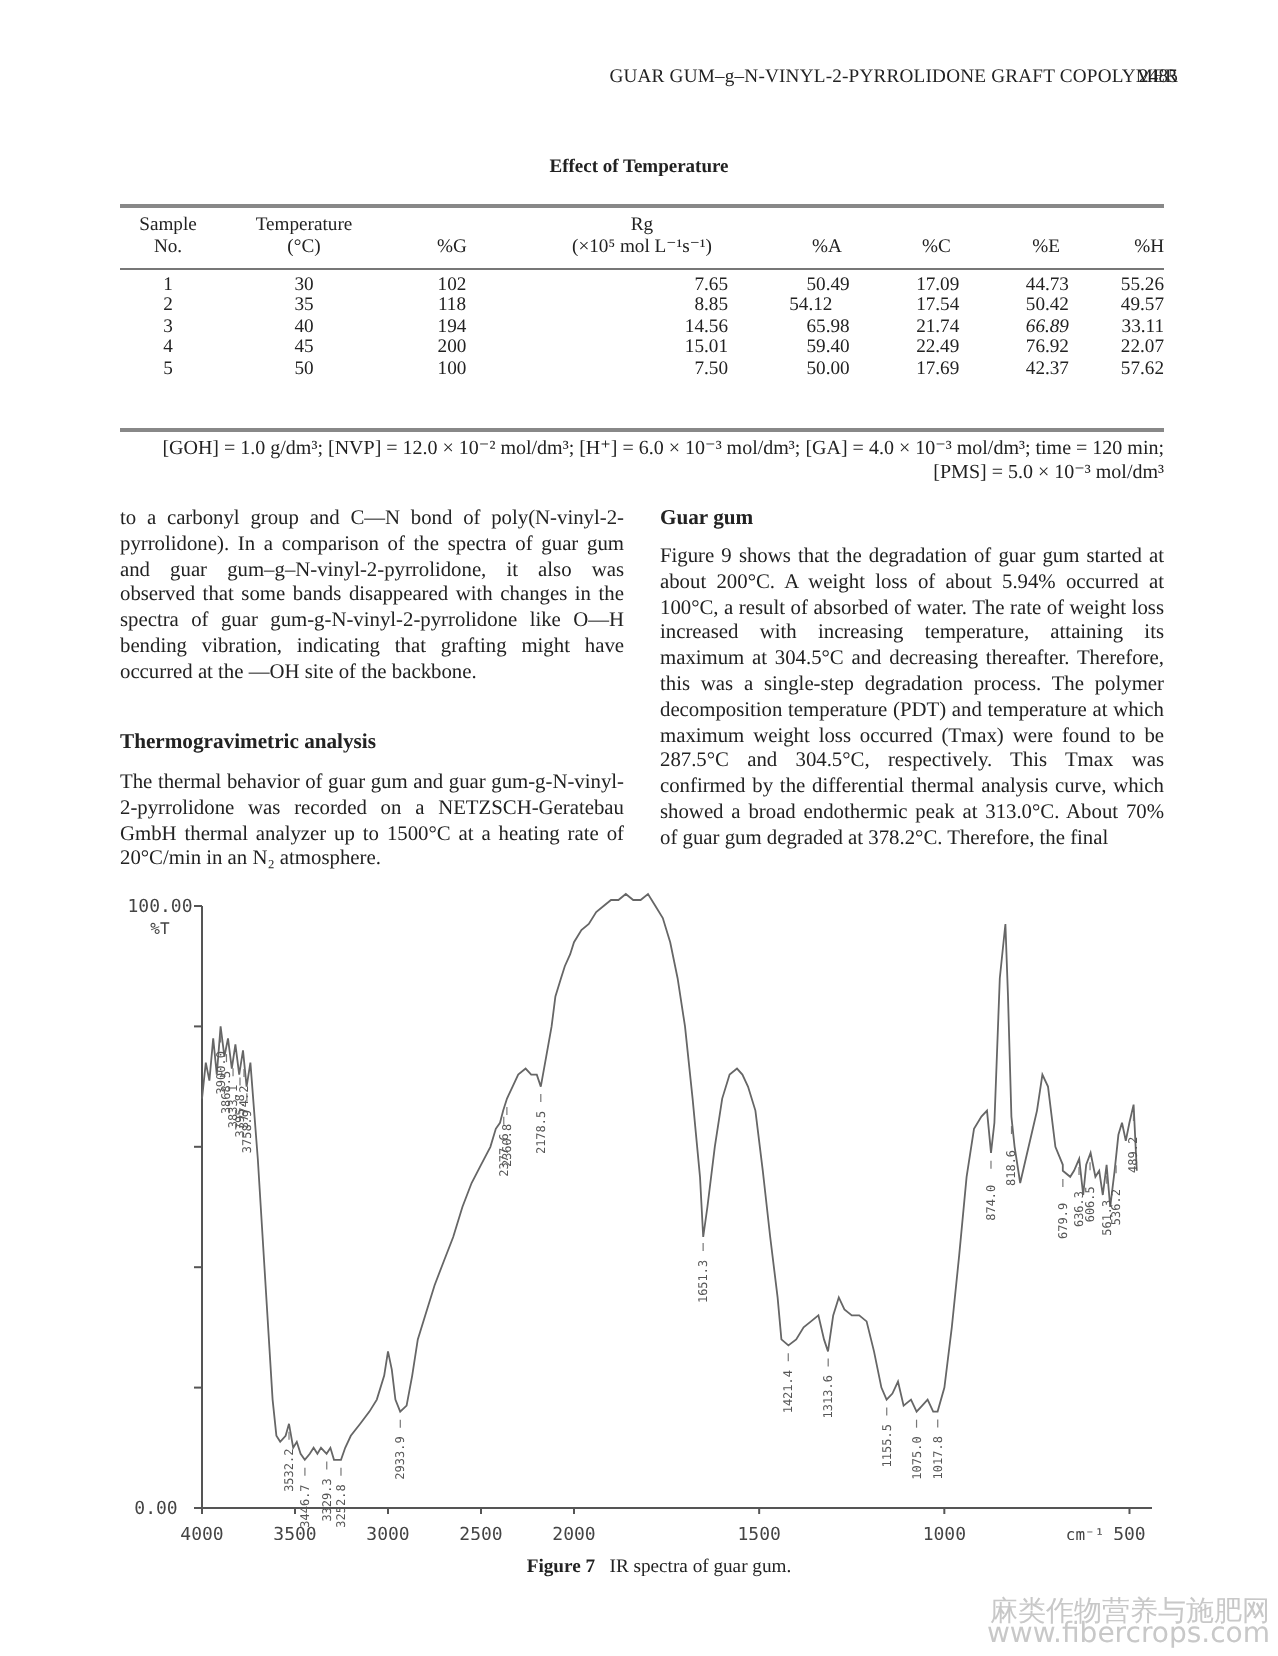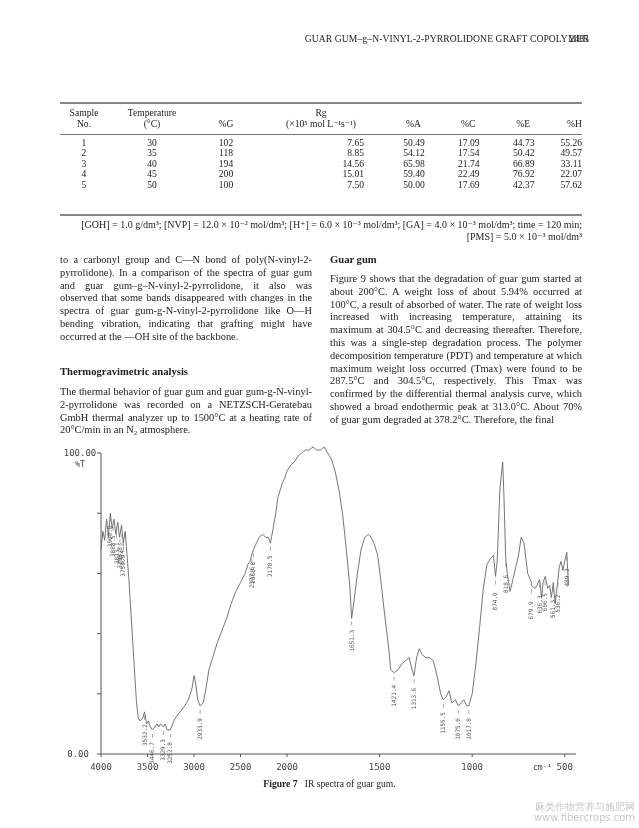--- a/index.html
+++ b/index.html
@@ -21,31 +21,32 @@
   .num { text-align:right; }
   .footnote { top:219px; left:60px; width:522px; font-size:10px; line-height:11.5px; text-indent:10px; }
   .col { font-size:10.4px; line-height:12.8px; text-align:justify;margin-top:16px; }
   .colL { left:60px; width:252px; }
   .colR { left:330px; width:252px; }
   .h2 { font-weight:bold; font-size:10.6px; }
   .chart { left:0; top:440px; width:639px; height:330px; }
   .chart svg { position:absolute; left:0; top:0; }
   .fig { top:778px; left:0; width:639px; text-align:center; font-size:9.6px; }
   .fig b { font-weight:bold;margin-left:20px; }
-  .wm { right:4px; top:801px; color:#c8c8c8; font-family:"DejaVu Sans", sans-serif; font-size:10px; line-height:11px; text-align:right; }
+  .wm { right:4px; top:801px; color:#c8c8c8; font-family:"DejaVu Sans", sans-serif; font-size:14px; line-height:11px; text-align:right; }
 </style>
 </head>
 <body>
 
 <div class="abs header">
   <span>GUAR GUM–g–N-VINYL-2-PYRROLIDONE GRAFT COPOLYMER</span>
   <span class="page">2485</span>
 </div>
 
 <div class="abs tcap">
+  <div class="t2">Effect of Temperature</div>
 </div>
 
 <div class="rule" style="top:102px;border-top:2px solid #888;"></div>
 <table class="tb">
   <thead>
     <tr>
       <th class="c0">
           <div>Sample</div>
           <div>No.</div>
         </th>
@@ -86,33 +87,33 @@
         <td class="num" style="padding-right: 16px;">50.49</td>
         <td class="num" style="padding-right: 16px;">17.09</td>
         <td class="num" style="padding-right: 16px;">44.73</td>
         <td class="num">55.26</td>
       </tr>
       <tr>
         <td class="c0">2</td>
         <td class="c1">35</td>
         <td class="c2">118</td>
         <td class="c3 num" style="padding-right: 22px;">8.85</td>
-        <td class="num" style="padding-right: 16px;">54.12</td>
+        <td class="num" style="padding-right: 16px; text-align: center;">54.12</td>
         <td class="num" style="padding-right: 16px;">17.54</td>
         <td class="num" style="padding-right: 16px;">50.42</td>
         <td class="num">49.57</td>
       </tr>
       <tr>
         <td class="c0">3</td>
         <td class="c1">40</td>
         <td class="c2">194</td>
         <td class="c3 num" style="padding-right: 22px;">14.56</td>
         <td class="num" style="padding-right: 16px;">65.98</td>
         <td class="num" style="padding-right: 16px;">21.74</td>
-        <td class="num" style="padding-right: 16px;">66.89</td>
+        <td class="num" style="padding-right: 16px; font-style: italic;">66.89</td>
         <td class="num">33.11</td>
       </tr>
       <tr>
         <td class="c0">4</td>
         <td class="c1">45</td>
         <td class="c2">200</td>
         <td class="c3 num" style="padding-right: 22px;">15.01</td>
         <td class="num" style="padding-right: 16px;">59.40</td>
         <td class="num" style="padding-right: 16px;">22.49</td>
         <td class="num" style="padding-right: 16px;">76.92</td>

